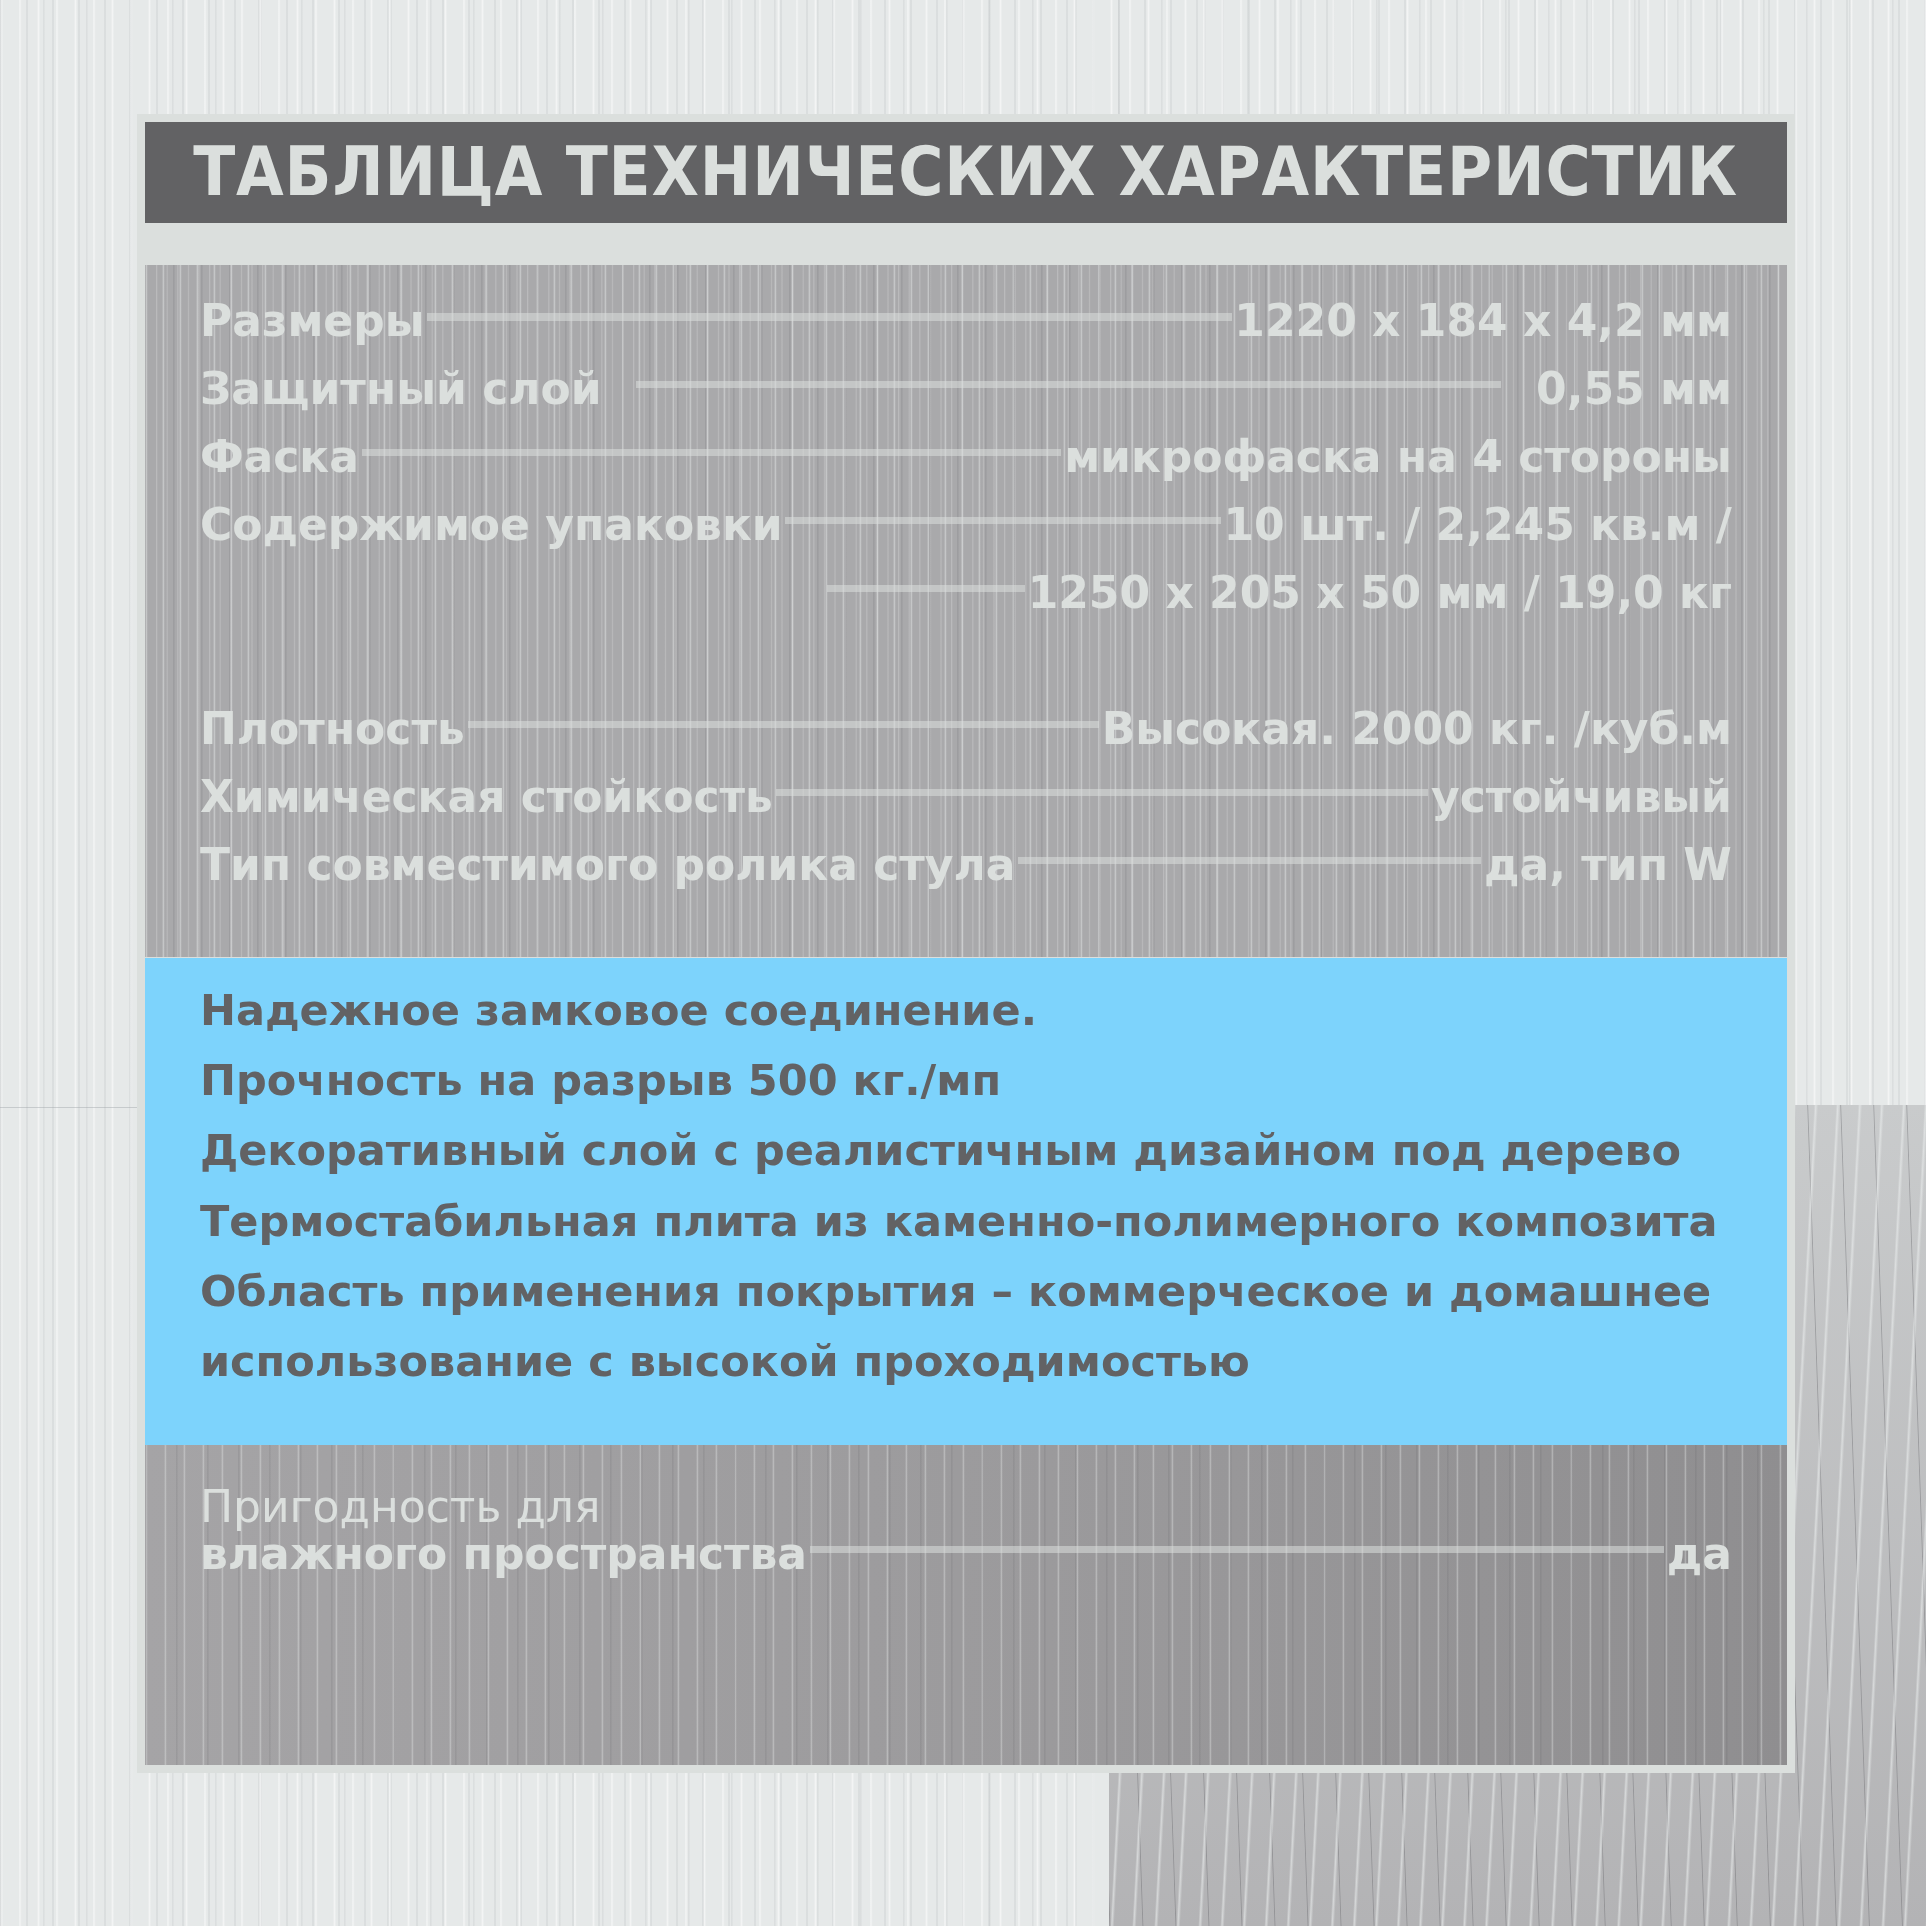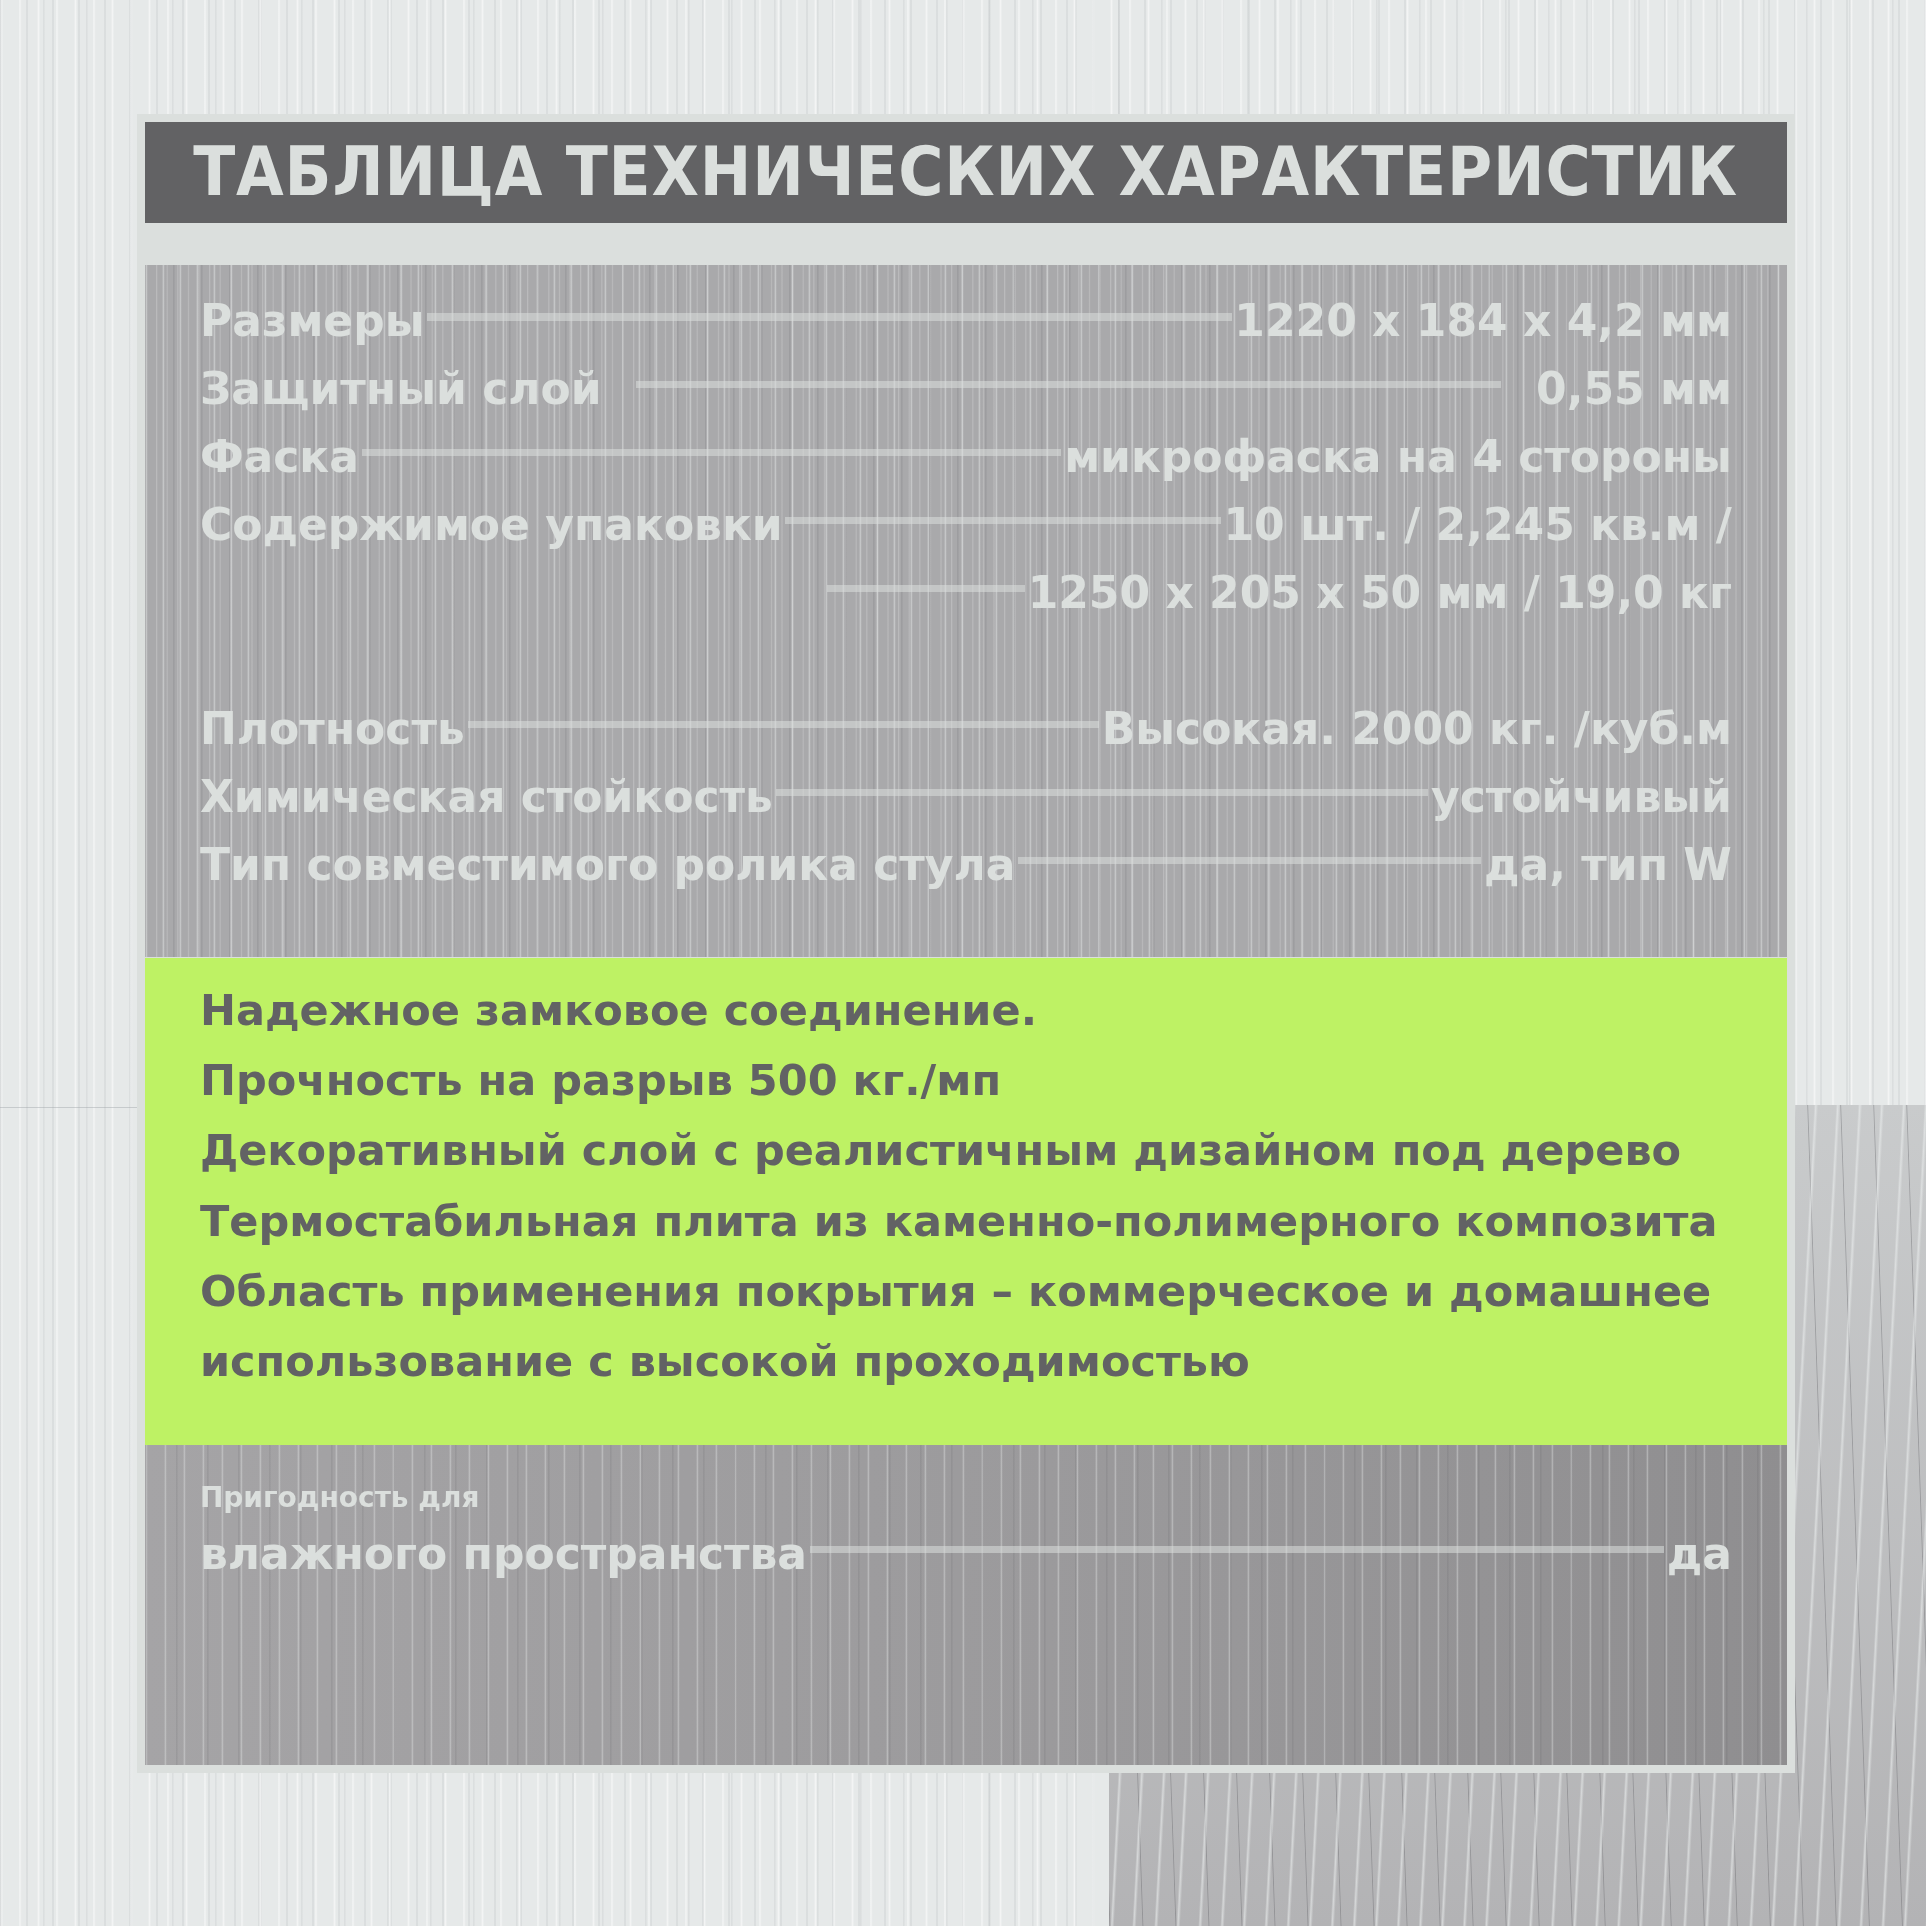--- a/index.html
+++ b/index.html
@@ -52,38 +52,38 @@
   }
   .specs { top:151px; height:692px; }
   .bottom { top:1331px; height:320px; background-color:#9a999b;
     background:
       repeating-linear-gradient(90deg, rgba(255,255,255,0) 0px, rgba(230,232,232,0.4) 1.4px, rgba(255,255,255,0) 2.8px, rgba(0,0,0,0) 19px),
       repeating-linear-gradient(90deg, rgba(70,70,75,0) 0px, rgba(70,70,75,0.2) 0.9px, rgba(70,70,75,0) 1.8px, rgba(0,0,0,0) 31px),
       linear-gradient(90deg, #a5a4a6 0%, #9b9a9c 55%, #8f8e90 100%);
   }
   .features {
     position:absolute; left:7.9px; top:844px; width:1642px; height:487px;
-    background:#bef264;
+    background:#7dd3fc;
   }
   .row {
     position:absolute; left:55px; right:55px; height:60px;
     display:flex; align-items:center;
     color:#dbdfdd; font-weight:bold; font-size:44px; white-space:nowrap;
   }
   .row .label { flex:0 0 auto; }
   .row .leader {
     flex:1 1 auto; height:7.4px; background:rgba(219,223,221,0.55);
     margin:0 2.8px 6.5px 2.8px; min-width:18.5px;
   }
   .row .value { flex:0 0 auto; }
   .feature-line {
     position:absolute; left:55px; color:#626264; font-weight:bold; font-size:43px; white-space:nowrap;
   }
   .bottom-line {
-    position:absolute; left:55px; color:#dbdfdd; font-weight:bold; font-size:28px; white-space:nowrap;
+    position:absolute; left:55px; color:#dbdfdd; font-weight:normal; font-size:44px; white-space:nowrap;
   }
 </style>
 </head>
 <body>
 
 <div class="bg"></div>
 <div class="bg-lower-right"></div>
 <div class="bg-seam"></div>
 
 <div class="frame">

